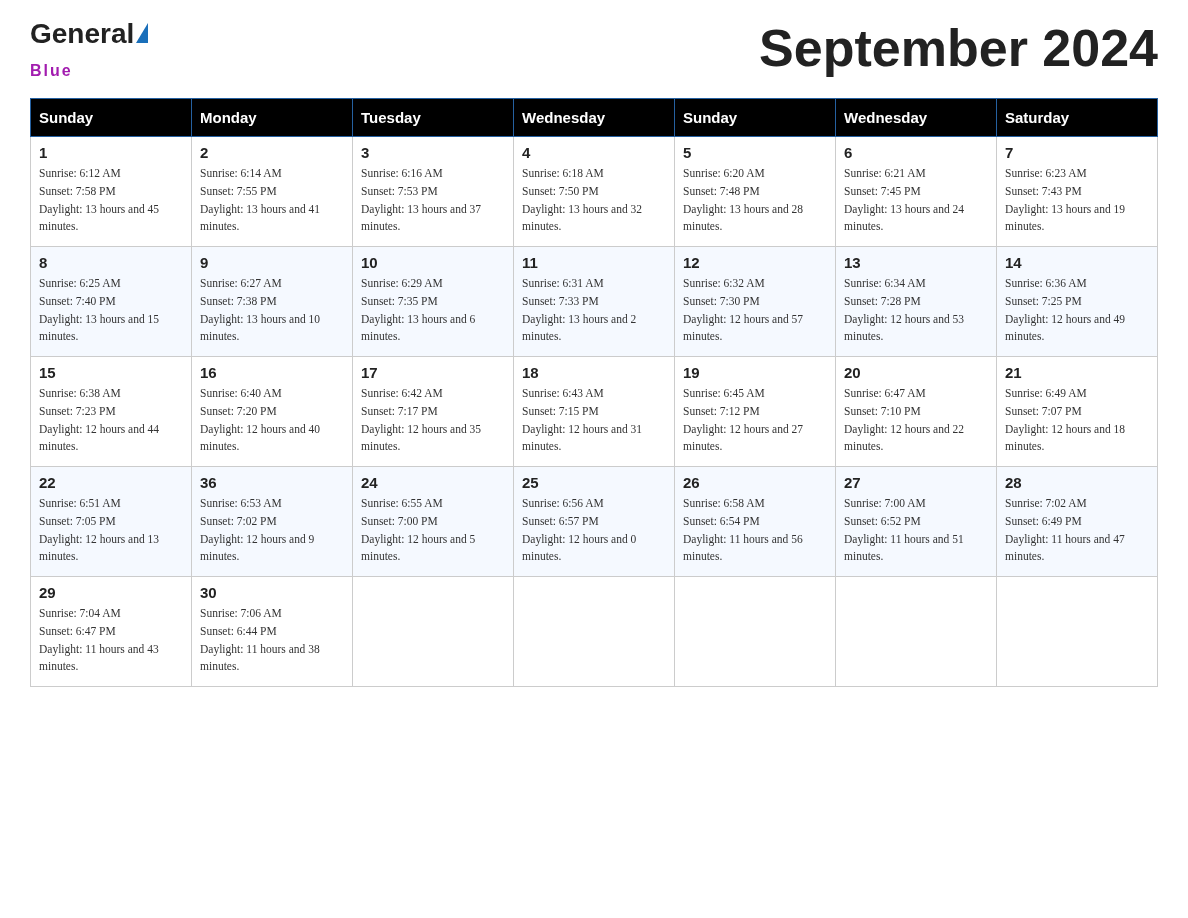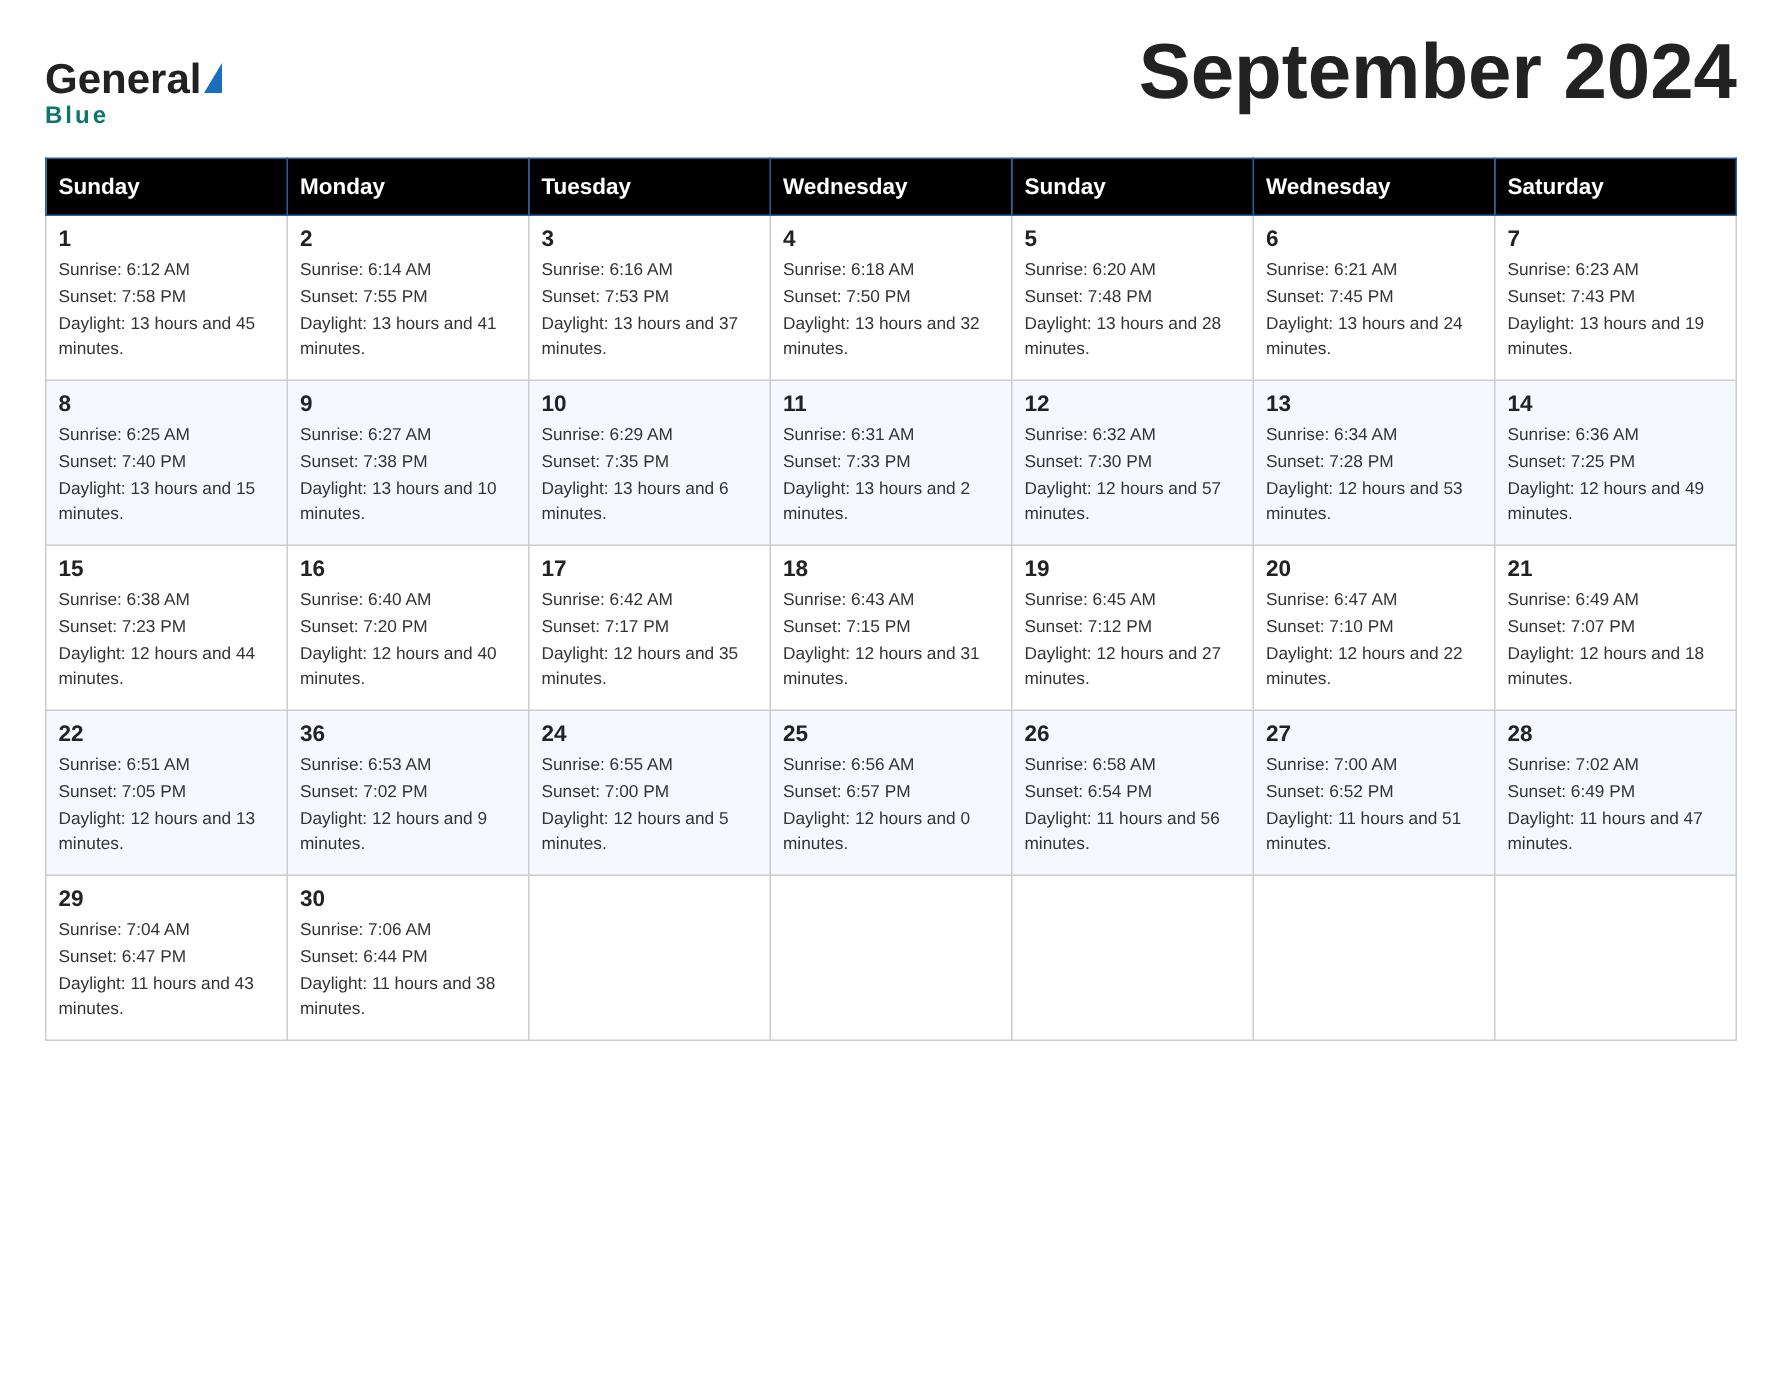--- a/index.html
+++ b/index.html
@@ -22,35 +22,34 @@
       flex-direction: column;
       align-items: flex-start;
     }
     .logo-text {
       display: flex;
       align-items: center;
       font-size: 28px;
       font-weight: bold;
       color: #222;
       line-height: 1;
-      margin-top: 19px;
     }
     .logo-triangle {
       width: 0;
       height: 0;
       border-left: 12px solid transparent;
       border-bottom: 20px solid #1a6fba;
       margin-left: 2px;
       margin-top: -2px;
     }
     .logo-underline {
-      color: #0f766e;
+      color: #a21caf;
       font-size: 16px;
       font-weight: bold;
-      margin-top: 2px;
+      margin-top: 14px;
       letter-spacing: 2px;
     }
     .title-area {
       text-align: right;
     }
     .title-area h1 {
       font-size: 52px;
       font-weight: bold;
       color: #222;
       line-height: 1.1;
@@ -91,20 +90,21 @@
       font-size: 15px;
       font-weight: bold;
       color: #222;
       display: block;
       margin-bottom: 4px;
     }
     .day-info {
       font-size: 11.5px;
       color: #333;
       line-height: 1.55;
+      font-family: Liberation Serif, serif;
     }
     .empty-cell {
       background: #fff !important;
     }
     .calendar tbody tr td {
       height: 110px;
     }
     .last-row td {
       height: 120px;
     }

